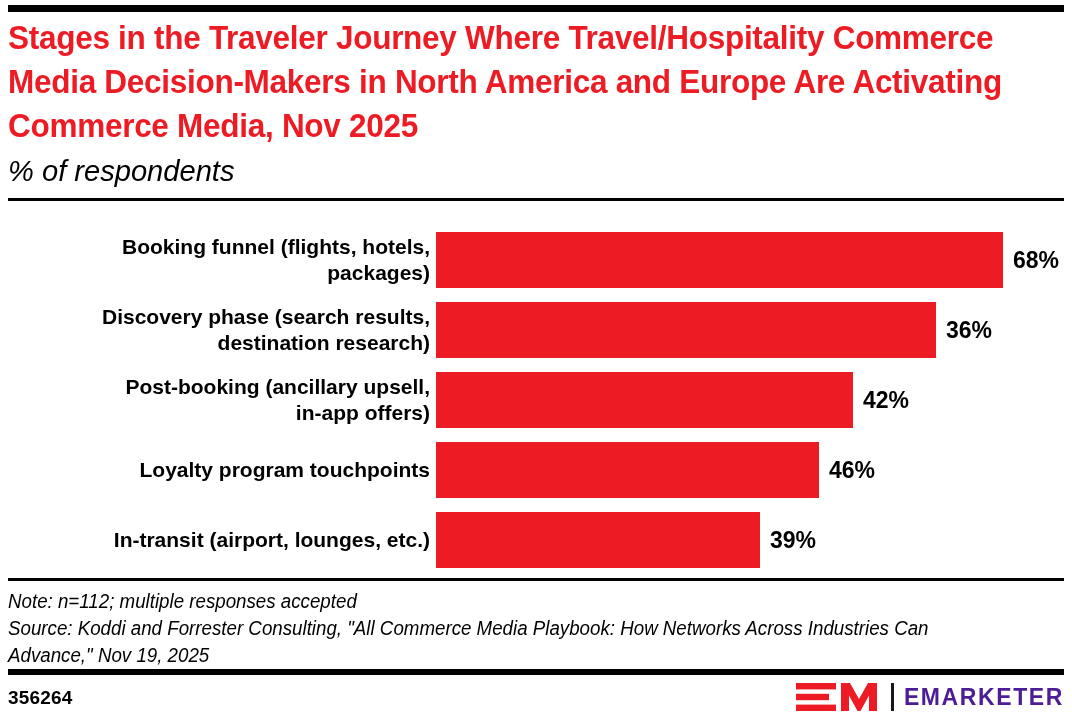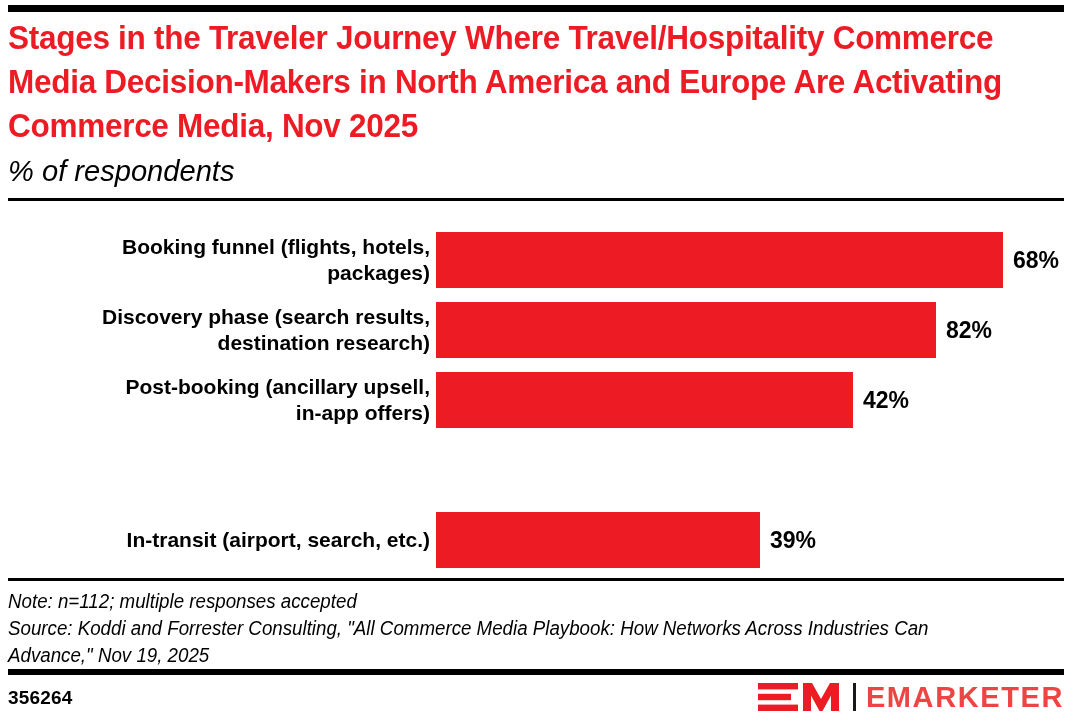--- a/index.html
+++ b/index.html
@@ -196,23 +196,23 @@
   }
   .brand-divider {
     width: 3px;
     height: 28px;
     background: #16181c;
     margin: 0 10px 0 9px;
   }
   .brand-word {
     font-family: "Liberation Sans", sans-serif;
     font-weight: bold;
-    font-size: 29px;
+    font-size: 23px;
     letter-spacing: 1.6px;
-    color: #ef4444;
+    color: #4c1d95;
     line-height: 1;
   }
 </style>
 </head>
 <body>
 
 <div class="page">
 
   <div class="top-rule"></div>
 
@@ -232,36 +232,43 @@
         <div class="bar-fill" style="width:567px"></div>
         <div class="bar-value" style="left:577px">68%</div>
       </div>
     </div>
 
     <div class="bar-row" style="top:95px">
       <div class="bar-label">Discovery phase (search results,
 destination research)</div>
       <div class="bar-track">
         <div class="bar-fill" style="width:500px"></div>
-        <div class="bar-value" style="left:510px">82%</div>
+        <div class="bar-value" style="left:510px">36%</div>
       </div>
     </div>
 
     <div class="bar-row" style="top:165px">
       <div class="bar-label">Post-booking (ancillary upsell,
 in-app offers)</div>
       <div class="bar-track">
         <div class="bar-fill" style="width:417px"></div>
         <div class="bar-value" style="left:427px">42%</div>
       </div>
     </div>
 
+    <div class="bar-row" style="top:235px">
+      <div class="bar-label">Loyalty program touchpoints</div>
+      <div class="bar-track">
+        <div class="bar-fill" style="width:383px"></div>
+        <div class="bar-value" style="left:393px">46%</div>
+      </div>
+    </div>
 
     <div class="bar-row" style="top:305px">
-      <div class="bar-label">In-transit (airport, search, etc.)</div>
+      <div class="bar-label">In-transit (airport, lounges, etc.)</div>
       <div class="bar-track">
         <div class="bar-fill" style="width:324px"></div>
         <div class="bar-value" style="left:334px">39%</div>
       </div>
     </div>
 
   </div>
 
   <div class="rule-above-note"></div>
 

